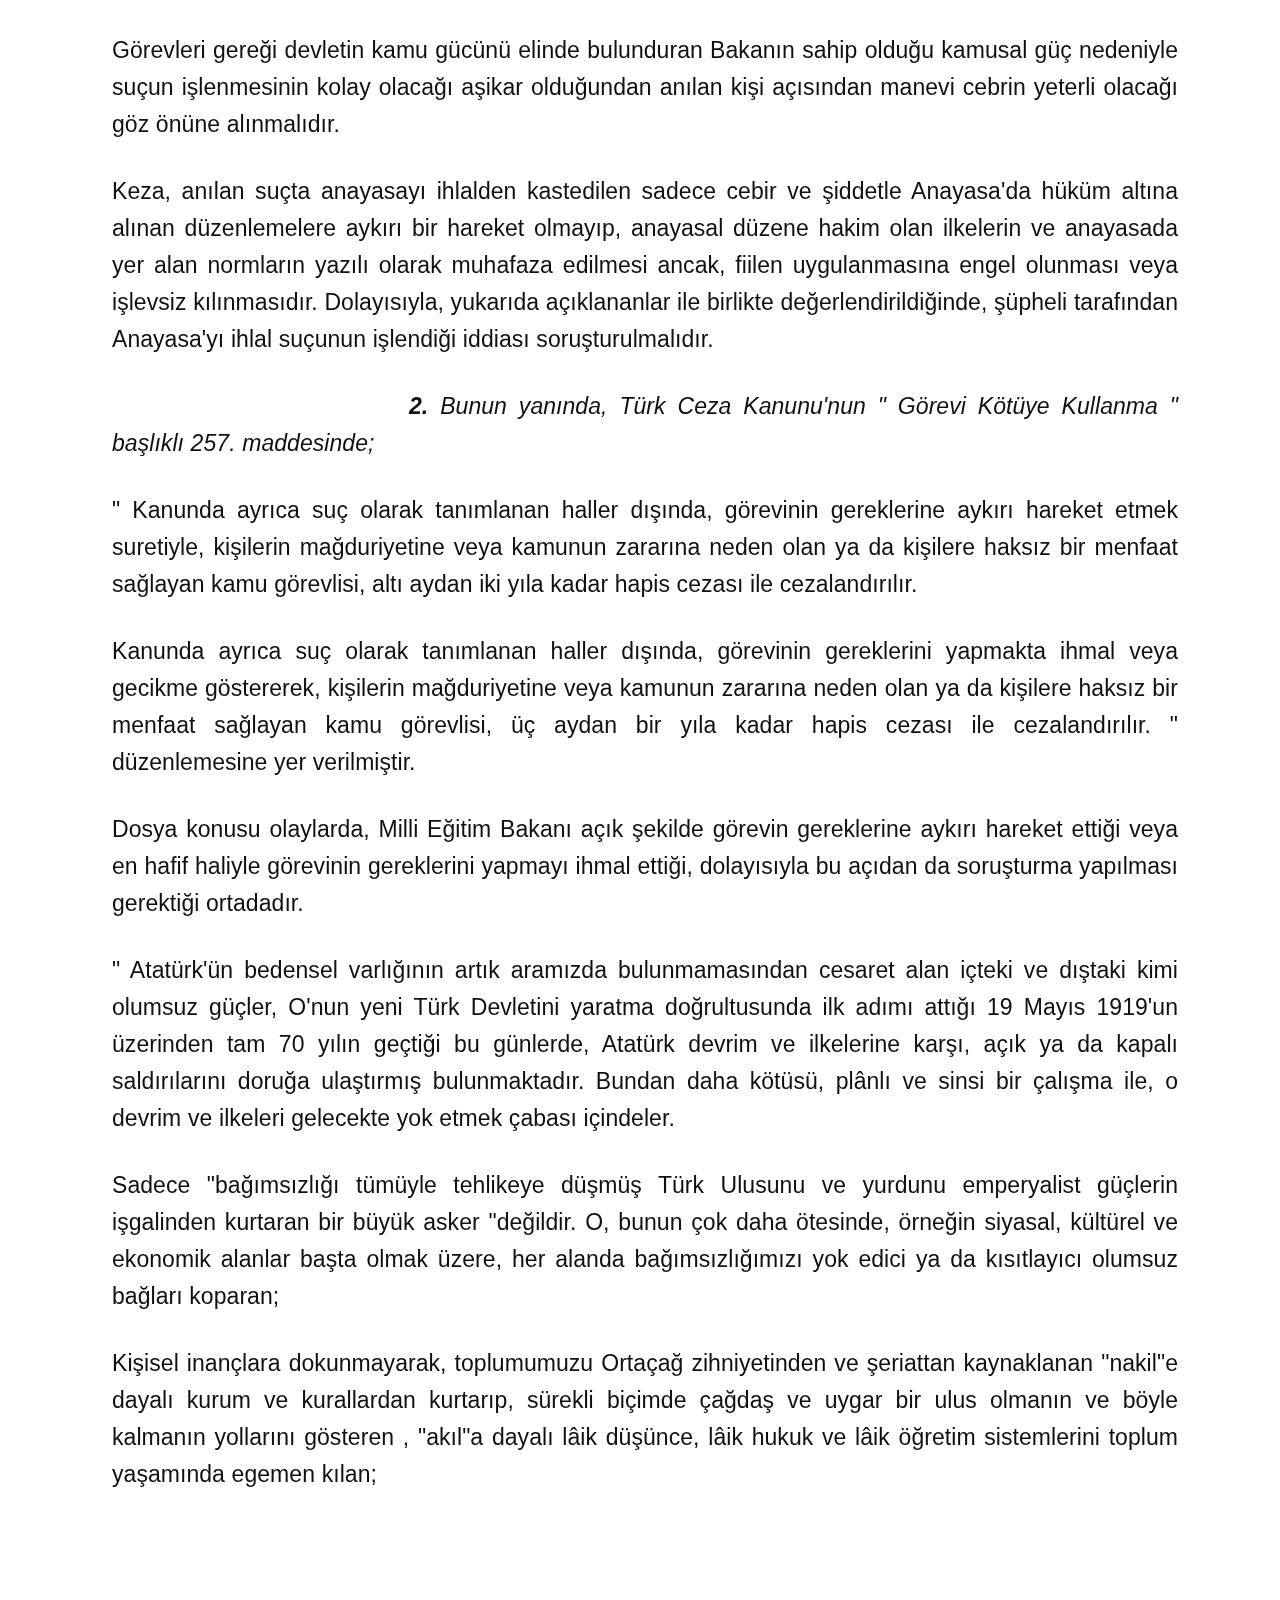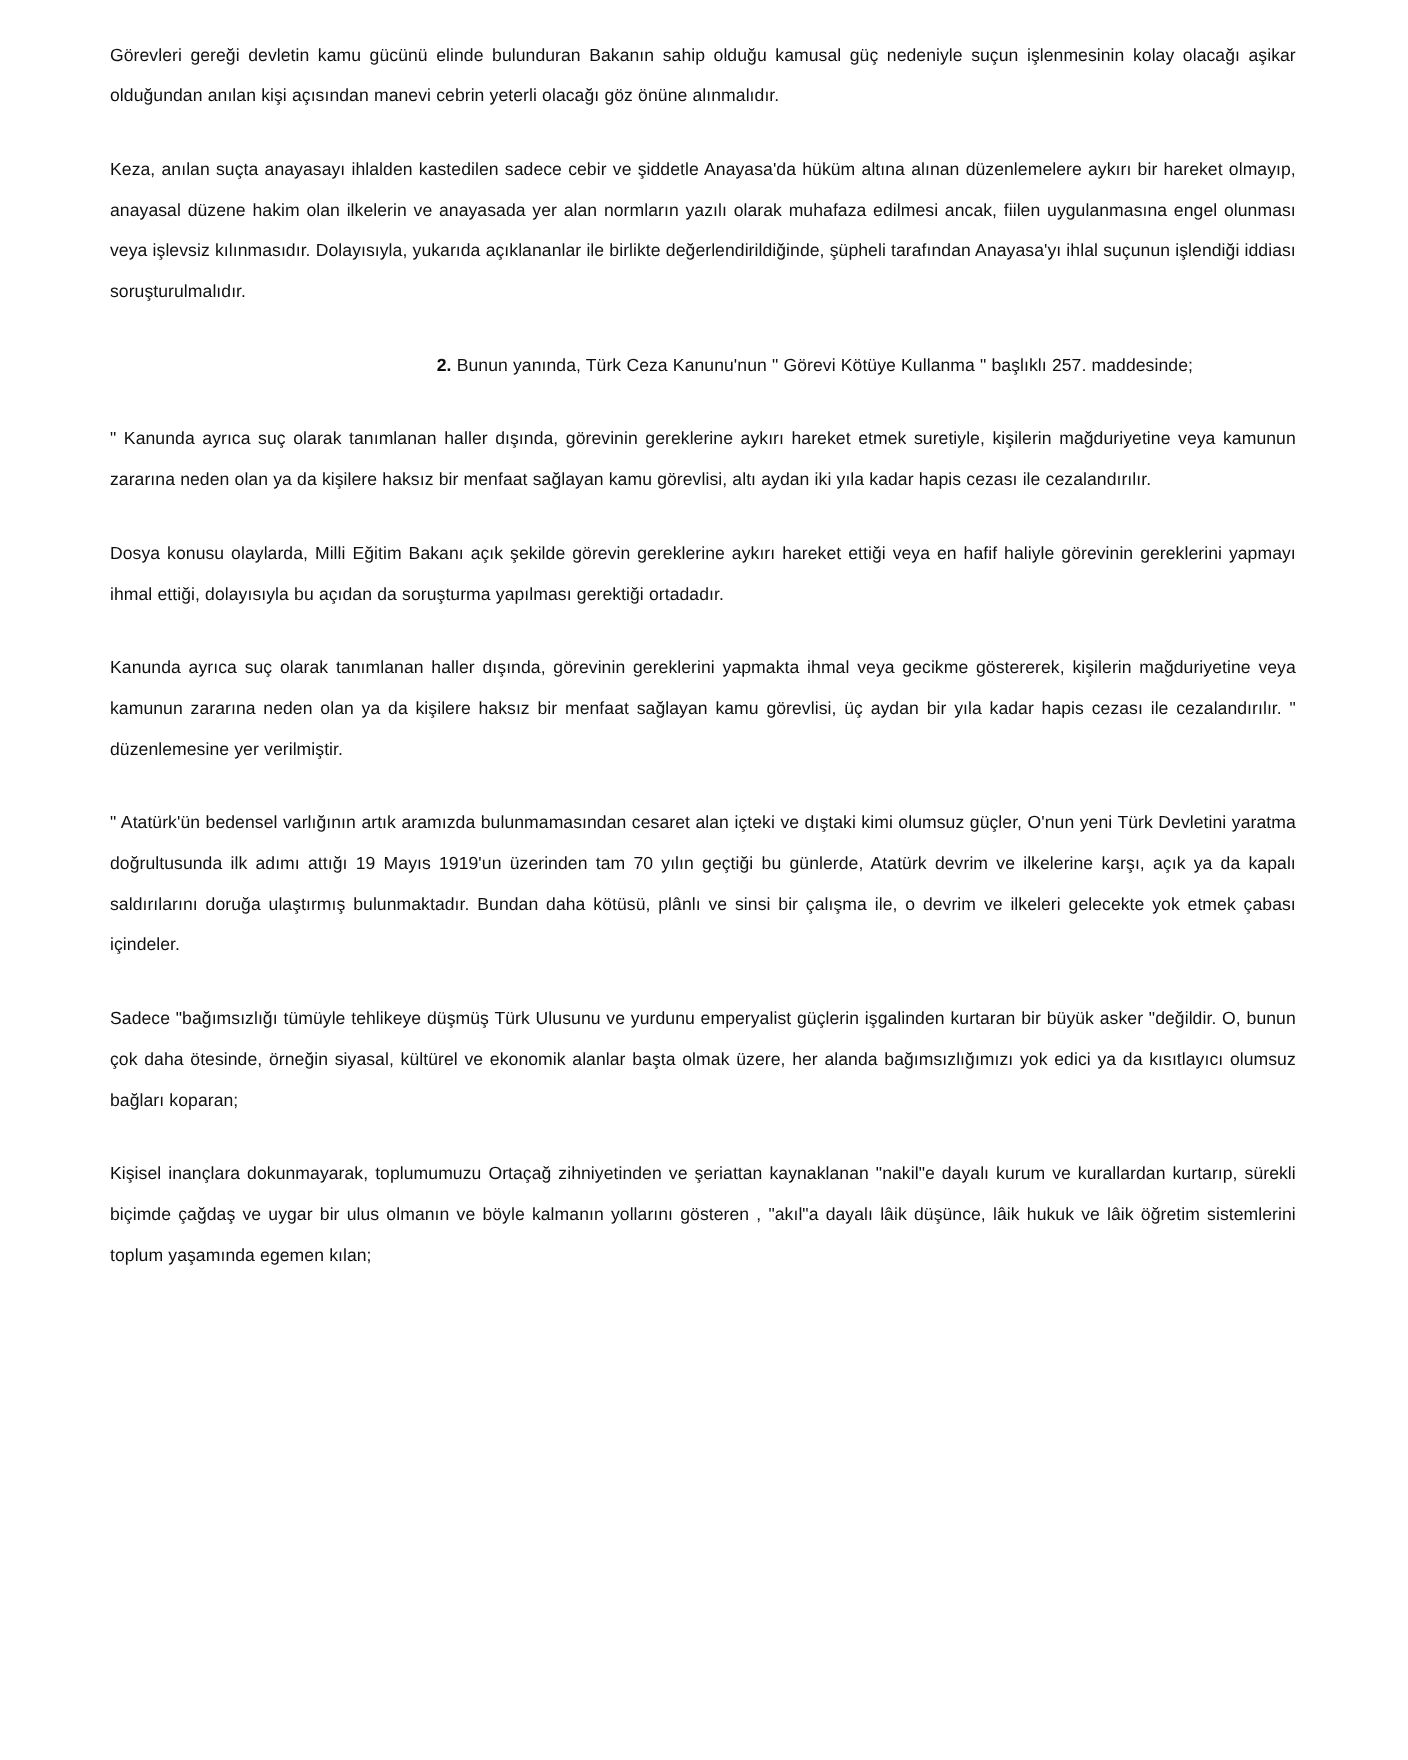--- a/index.html
+++ b/index.html
@@ -20,35 +20,36 @@
     min-height: 1600px;
     background: #ffffff;
     box-sizing: border-box;
     padding: 32px 102px 40px 100px;
     position: relative;
   }
   .doc-body {
     width: 1078px;
   }
   p.para {
-    margin: 0 0 30px 0;
-    font-size: 16px;
+    margin: 0 0 30px 12px;
+    font-size: 23px;
     line-height: 37px;
     text-align: justify;
     text-justify: inter-word;
     letter-spacing: 0.05px;
     word-spacing: 0.2px;
     hyphens: none;
   }
   p.para:last-child {
     margin-bottom: 0;
   }
   
   p.para.indented {
     text-indent: 297px;
+    font-style: italic;
   }
   
   p.para.tight {
     margin-bottom: 0;
   }
   .num {
     font-weight: bold;
   }
   
 </style>
@@ -59,23 +60,23 @@
   <div class="doc-body">
 
     <p class="para">Görevleri gereği devletin kamu gücünü elinde bulunduran Bakanın sahip olduğu kamusal güç nedeniyle suçun işlenmesinin kolay olacağı aşikar olduğundan anılan kişi açısından manevi cebrin yeterli olacağı göz önüne alınmalıdır.</p>
 
     <p class="para">Keza, anılan suçta anayasayı ihlalden kastedilen sadece cebir ve şiddetle Anayasa'da hüküm altına alınan düzenlemelere aykırı bir hareket olmayıp, anayasal düzene hakim olan ilkelerin ve anayasada yer alan normların yazılı olarak muhafaza edilmesi ancak, fiilen uygulanmasına engel olunması veya işlevsiz kılınmasıdır. Dolayısıyla, yukarıda açıklananlar ile birlikte değerlendirildiğinde, şüpheli tarafından Anayasa'yı ihlal suçunun işlendiği iddiası soruşturulmalıdır.</p>
 
     <p class="para indented"><span class="num">2.</span><span> Bunun yanında, Türk Ceza Kanunu'nun " Görevi Kötüye Kullanma " başlıklı 257. maddesinde;</span></p>
 
     <p class="para">" Kanunda ayrıca suç olarak tanımlanan haller dışında, görevinin gereklerine aykırı hareket etmek suretiyle, kişilerin mağduriyetine veya kamunun zararına neden olan ya da kişilere haksız bir menfaat sağlayan kamu görevlisi, altı aydan iki yıla kadar hapis cezası ile cezalandırılır.</p>
 
+    <p class="para">Kanunda ayrıca suç olarak tanımlanan haller dışında, görevinin gereklerini yapmakta ihmal veya gecikme göstererek, kişilerin mağduriyetine veya kamunun zararına neden olan ya da kişilere haksız bir menfaat sağlayan kamu görevlisi, üç aydan bir yıla kadar hapis cezası ile cezalandırılır. " düzenlemesine yer verilmiştir.</p>
+
     <p class="para">Dosya konusu olaylarda, Milli Eğitim Bakanı açık şekilde görevin gereklerine aykırı hareket ettiği veya en hafif haliyle görevinin gereklerini yapmayı ihmal ettiği, dolayısıyla bu açıdan da soruşturma yapılması gerektiği ortadadır.</p>
-
-    <p class="para">Kanunda ayrıca suç olarak tanımlanan haller dışında, görevinin gereklerini yapmakta ihmal veya gecikme göstererek, kişilerin mağduriyetine veya kamunun zararına neden olan ya da kişilere haksız bir menfaat sağlayan kamu görevlisi, üç aydan bir yıla kadar hapis cezası ile cezalandırılır. " düzenlemesine yer verilmiştir.</p>
 
 
     <p class="para">" Atatürk'ün bedensel varlığının artık aramızda bulunmamasından cesaret alan içteki ve dıştaki kimi olumsuz güçler, O'nun yeni Türk Devletini yaratma doğrultusunda ilk adımı attığı 19 Mayıs 1919'un üzerinden tam 70 yılın geçtiği bu günlerde, Atatürk devrim ve ilkelerine karşı, açık ya da kapalı saldırılarını doruğa ulaştırmış bulunmaktadır. Bundan daha kötüsü, plânlı ve sinsi bir çalışma ile, o devrim ve ilkeleri gelecekte yok etmek çabası içindeler.</p>
 
 
     <p class="para">Sadece "bağımsızlığı tümüyle tehlikeye düşmüş Türk Ulusunu ve yurdunu emperyalist güçlerin işgalinden kurtaran bir büyük asker "değildir. O, bunun çok daha ötesinde, örneğin siyasal, kültürel ve ekonomik alanlar başta olmak üzere, her alanda bağımsızlığımızı yok edici ya da kısıtlayıcı olumsuz bağları koparan;</p>
 
 
     <p class="para">Kişisel inançlara dokunmayarak, toplumumuzu Ortaçağ zihniyetinden ve şeriattan kaynaklanan "nakil"e dayalı kurum ve kurallardan kurtarıp, sürekli biçimde çağdaş ve uygar bir ulus olmanın ve böyle kalmanın yollarını gösteren , "akıl"a dayalı lâik düşünce, lâik hukuk ve lâik öğretim sistemlerini toplum yaşamında egemen kılan;</p>
 

